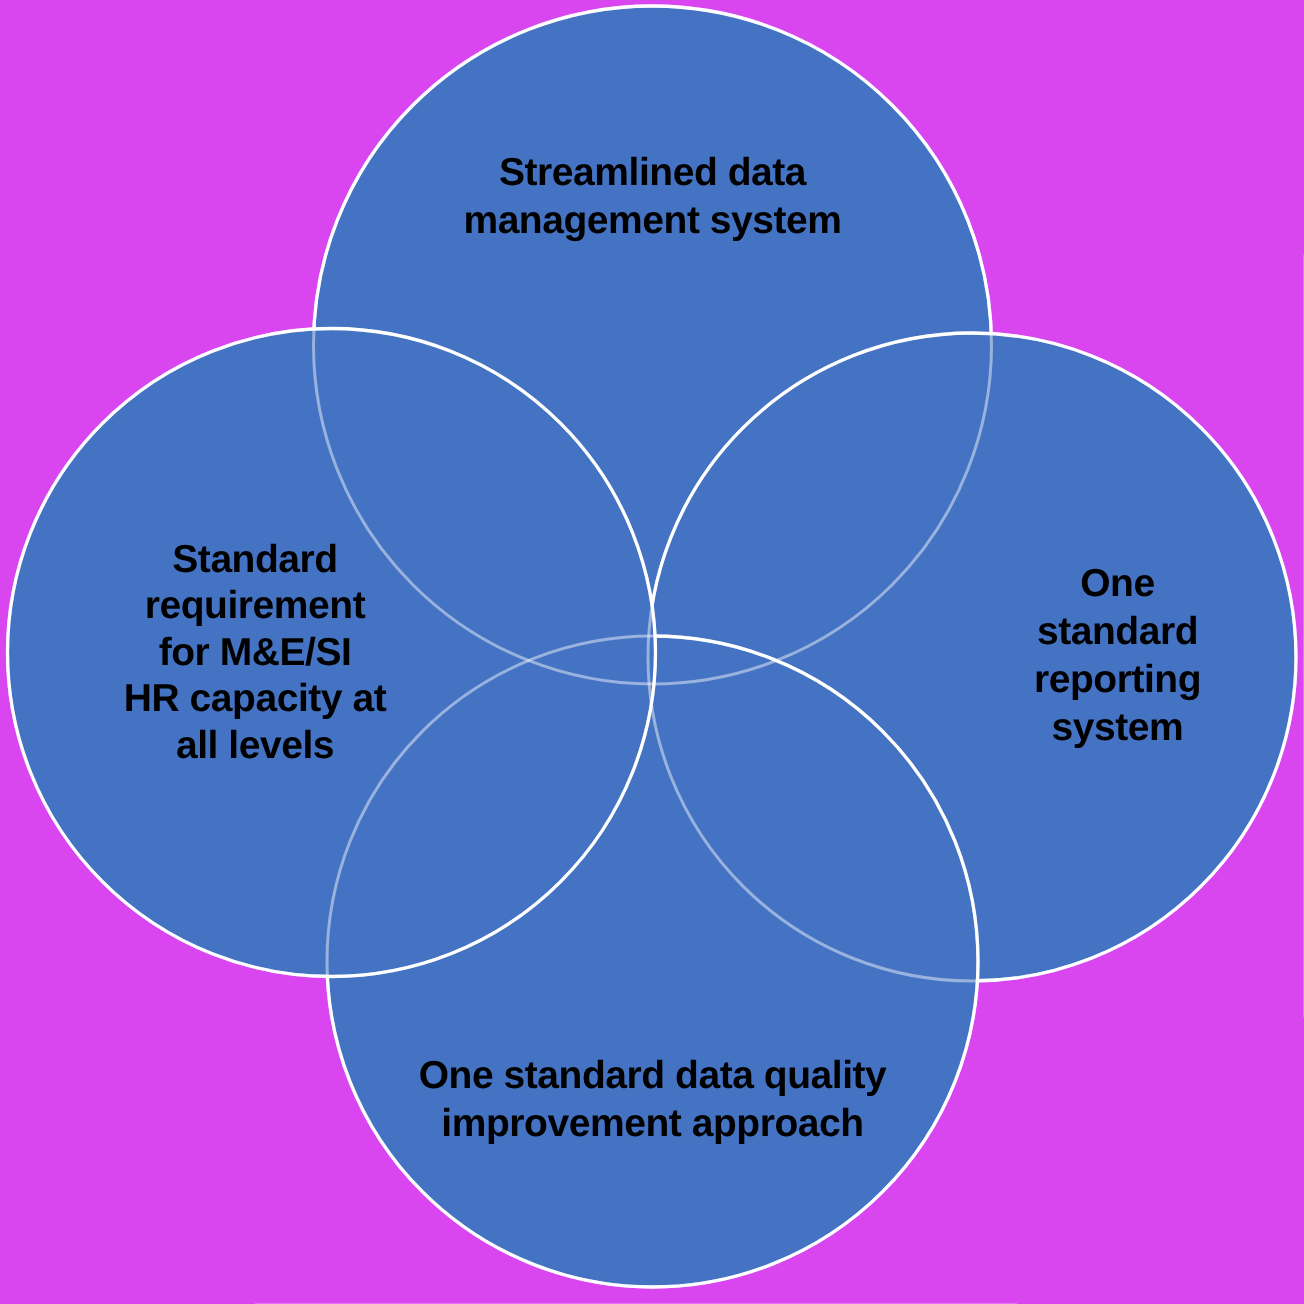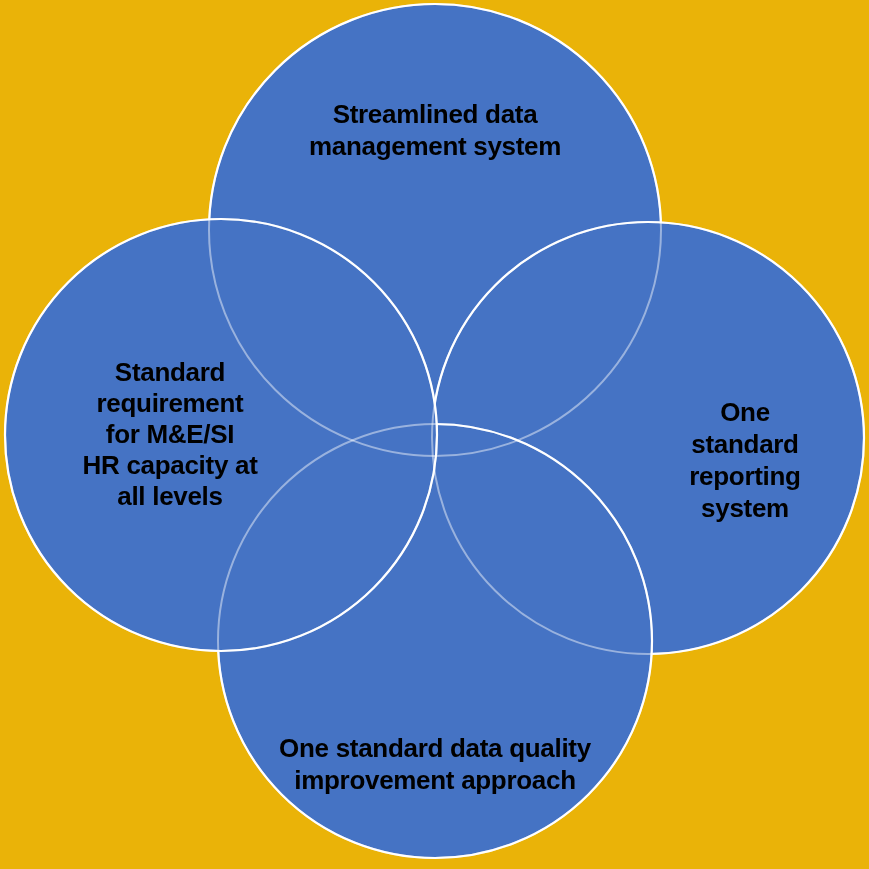--- a/index.html
+++ b/index.html
@@ -36,21 +36,21 @@
     font-size: 26px;
     line-height: 32px;
   }
   .venn-label.left-label {
     line-height: 31px;
   }
 </style>
 </head>
 <body>
 
-<div class="page" style="background-color: #eab308; text-decoration: underline;">
+<div class="page" style="background-color: #d946ef; text-decoration: underline;">
 
   <svg class="venn-svg" width="869" height="869" viewBox="0 0 869 869">
 
     <circle class="venn-fill" cx="435" cy="230" r="226" style="fill: rgb(69, 115, 196); stroke: rgb(255, 255, 255);"></circle>
     <circle class="venn-fill" cx="648" cy="438" r="216" style="fill: rgb(69, 115, 196); stroke: rgb(255, 255, 255);"></circle>
     <circle class="venn-fill" cx="435" cy="641" r="217" style="fill: rgb(69, 115, 196); stroke: rgb(255, 255, 255);"></circle>
     <circle class="venn-fill" cx="221" cy="435" r="216" style="fill: rgb(69, 115, 196); stroke: rgb(255, 255, 255);"></circle>
 
     <circle class="venn-outline" cx="435" cy="230" r="226" style="stroke: rgba(255, 255, 255, 0.45);"></circle>
     <circle class="venn-outline" cx="648" cy="438" r="216" style="stroke: rgba(255, 255, 255, 0.45);"></circle>
@@ -60,20 +60,20 @@
 
   <div class="venn-label" style="left: 435px; top: 98px; color: rgb(0, 0, 0);">Streamlined data
 management system</div>
 
   <div class="venn-label left-label" style="left: 126px; top: 357px; color: rgb(0, 0, 0); margin-left: 44px;">Standard
 requirement
 for M&amp;E/SI
 HR capacity at
 all levels</div>
 
-  <div class="venn-label" style="left: 745px; top: 396px; color: rgb(0, 0, 0);">One standard
+  <div class="venn-label" style="left: 745px; top: 372px; color: rgb(0, 0, 0);">One standard
 reporting
 system</div>
 
-  <div class="venn-label" style="left: 435px; top: 700px; color: rgb(0, 0, 0); margin-top: 32px;">One standard data quality
+  <div class="venn-label" style="left: 435px; top: 700px; color: rgb(0, 0, 0);">One standard data quality
 improvement approach</div>
 
 </div>
 
 </body></html>

